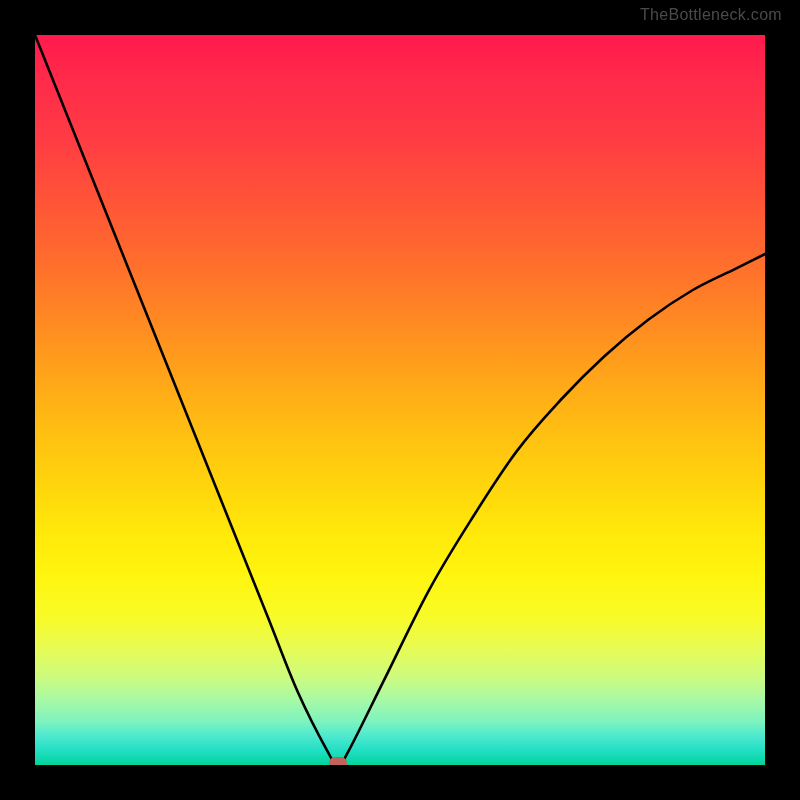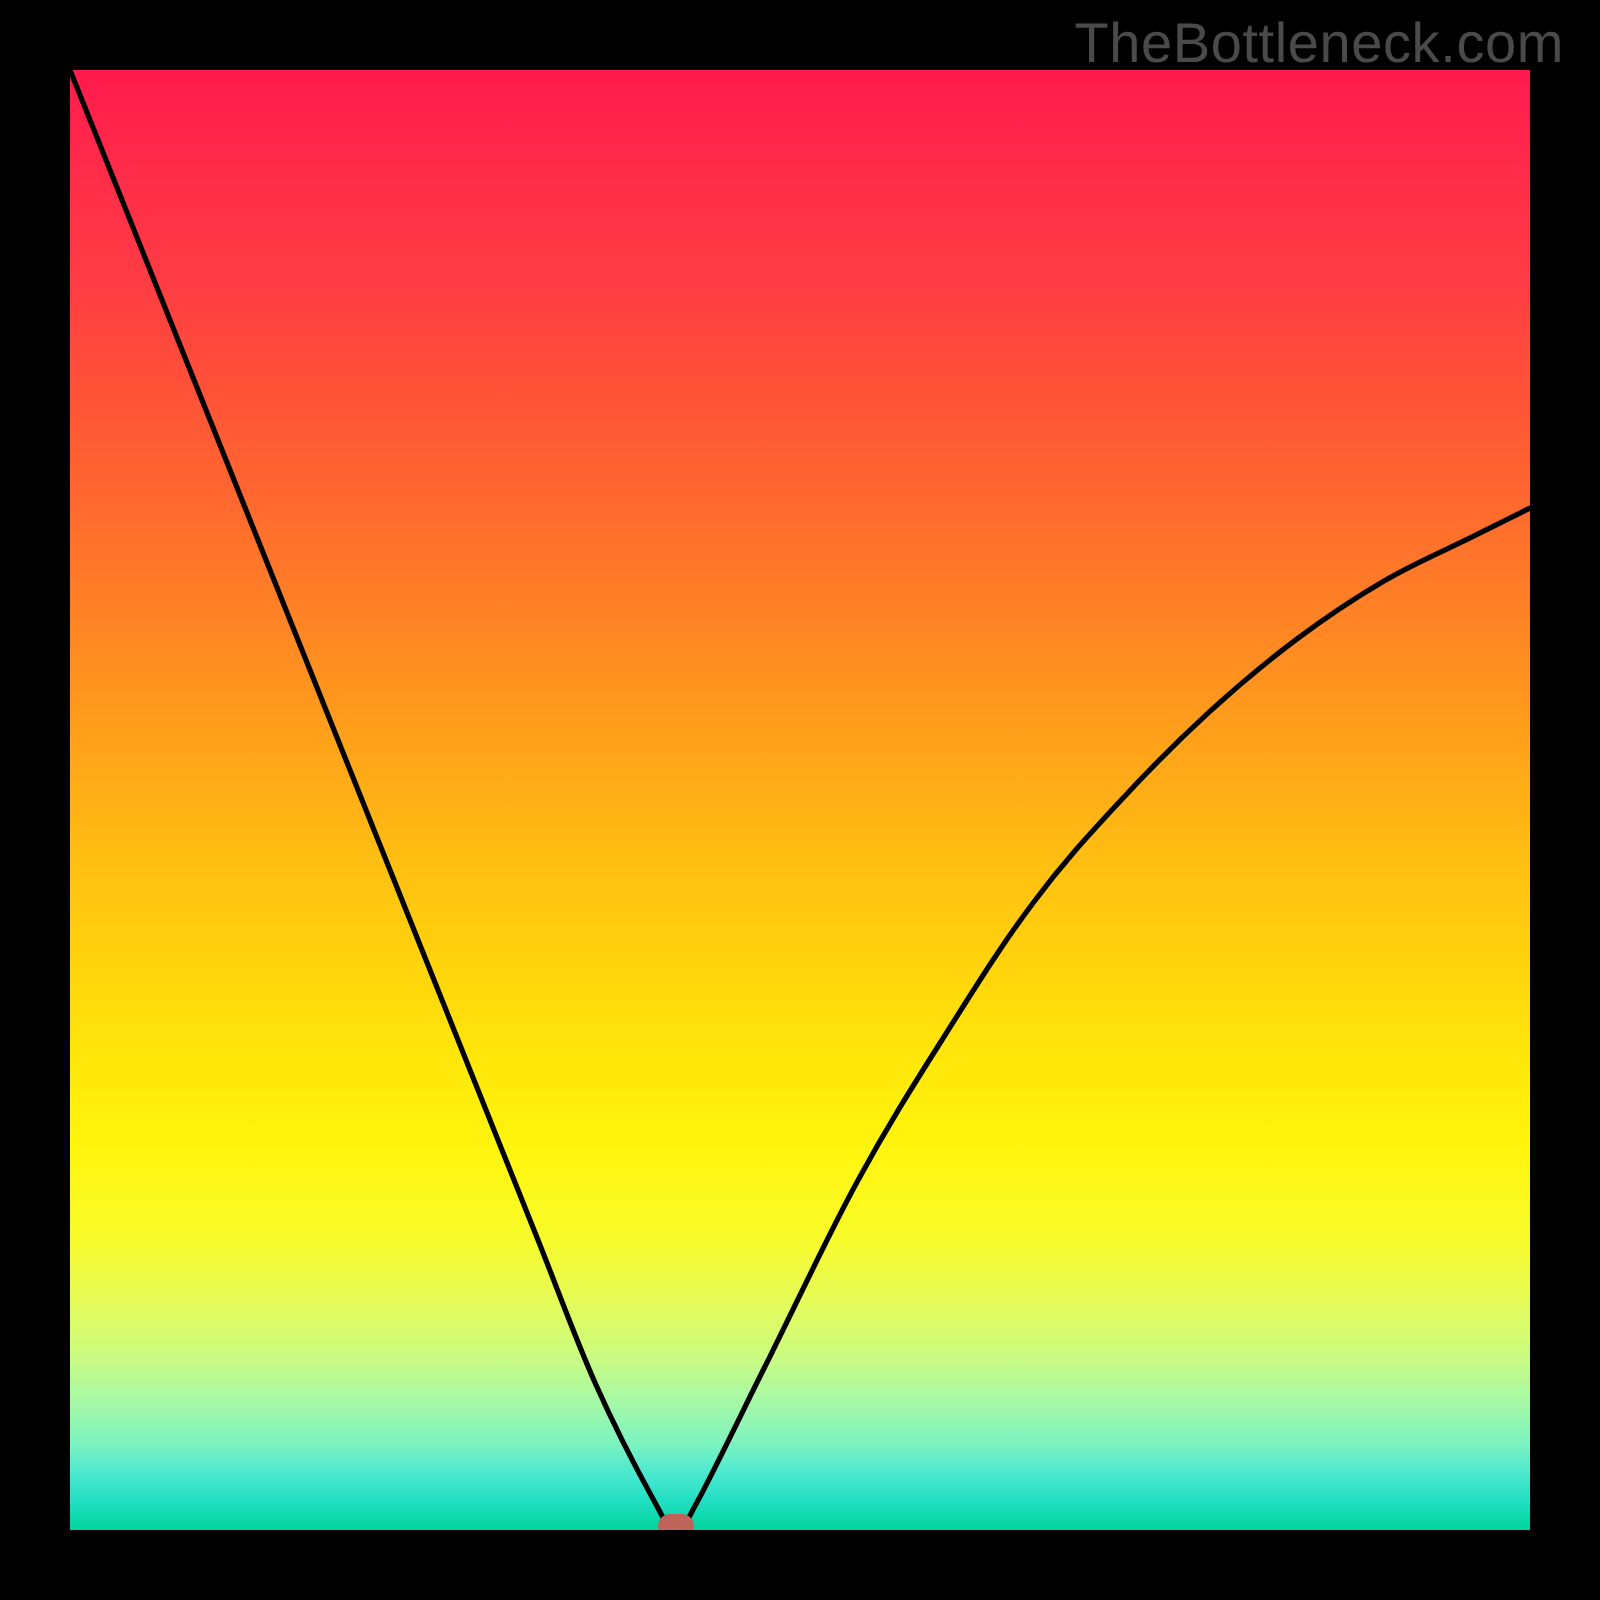--- a/index.html
+++ b/index.html
@@ -56,21 +56,21 @@
     position: absolute;
     inset: 0;
     width: 100%;
     height: 100%;
   }
   .watermark {
     position: absolute;
     top: 6px;
     right: 18px;
     color: #4a4a4a;
-    font-size: 28px;
+    font-size: 16px;
     font-weight: 500;
     letter-spacing: 0.3px;
     text-align: right;
   }
   .marker {
     position: absolute;
     width: 18px;
     height: 12px;
     border-radius: 6px;
     background: #c0635a;

